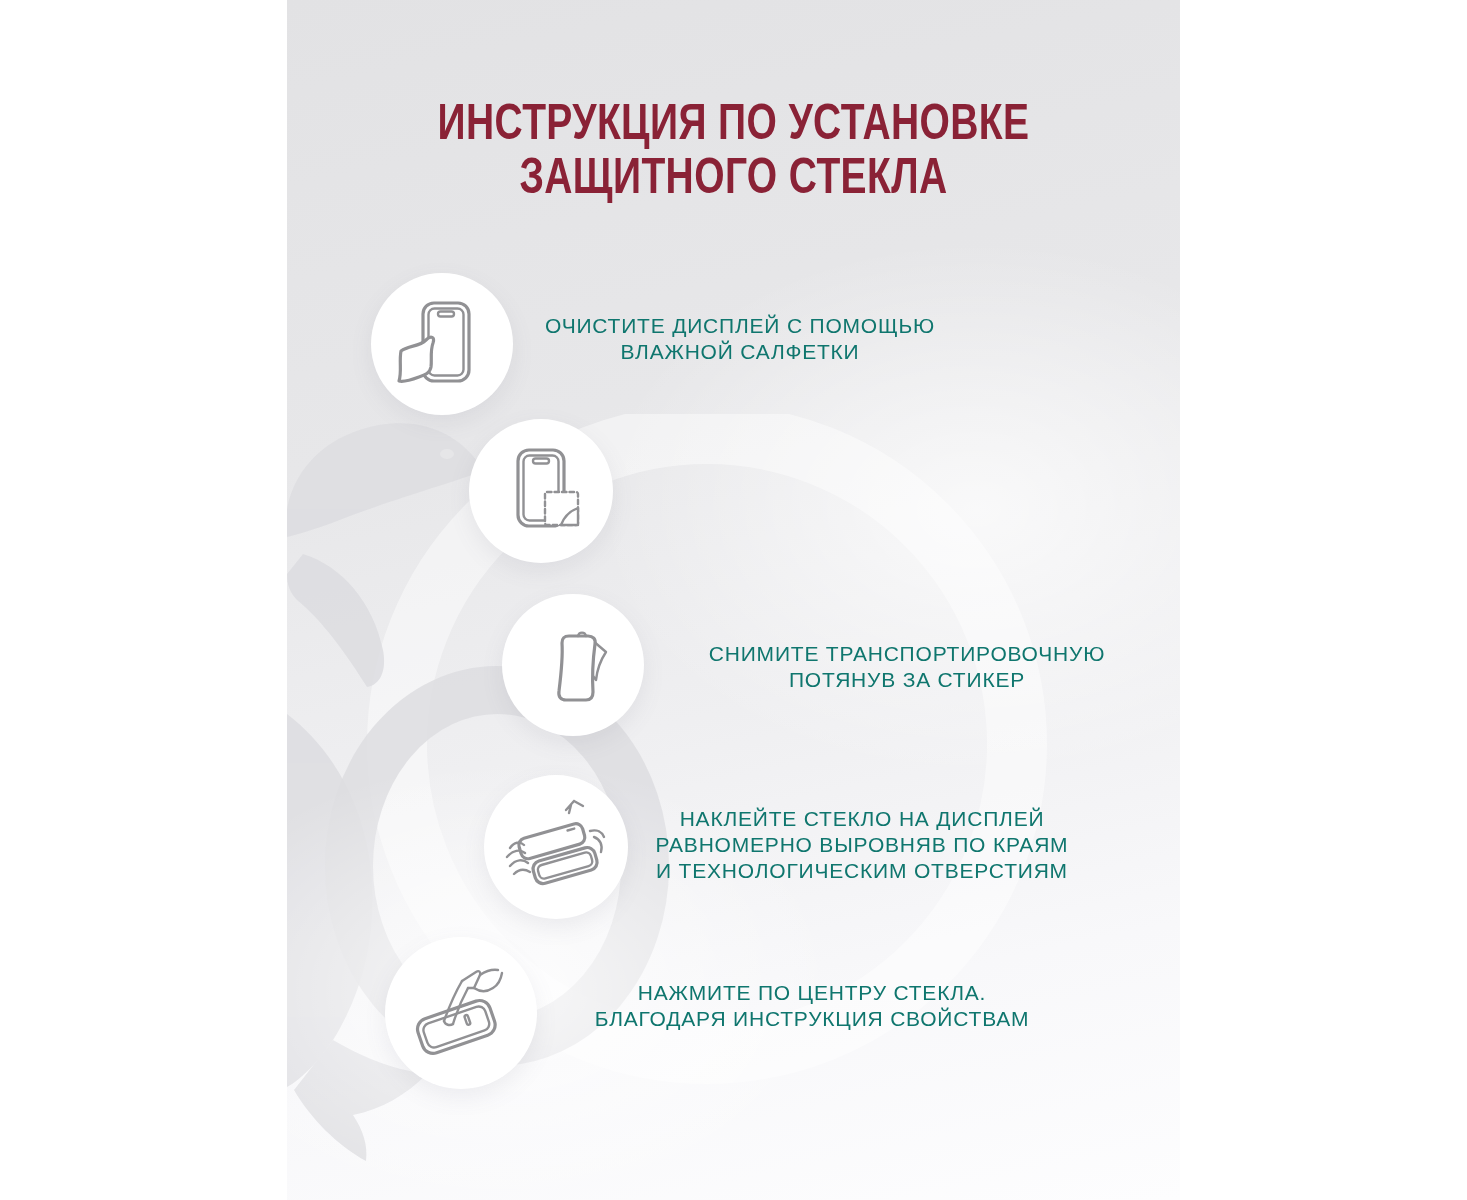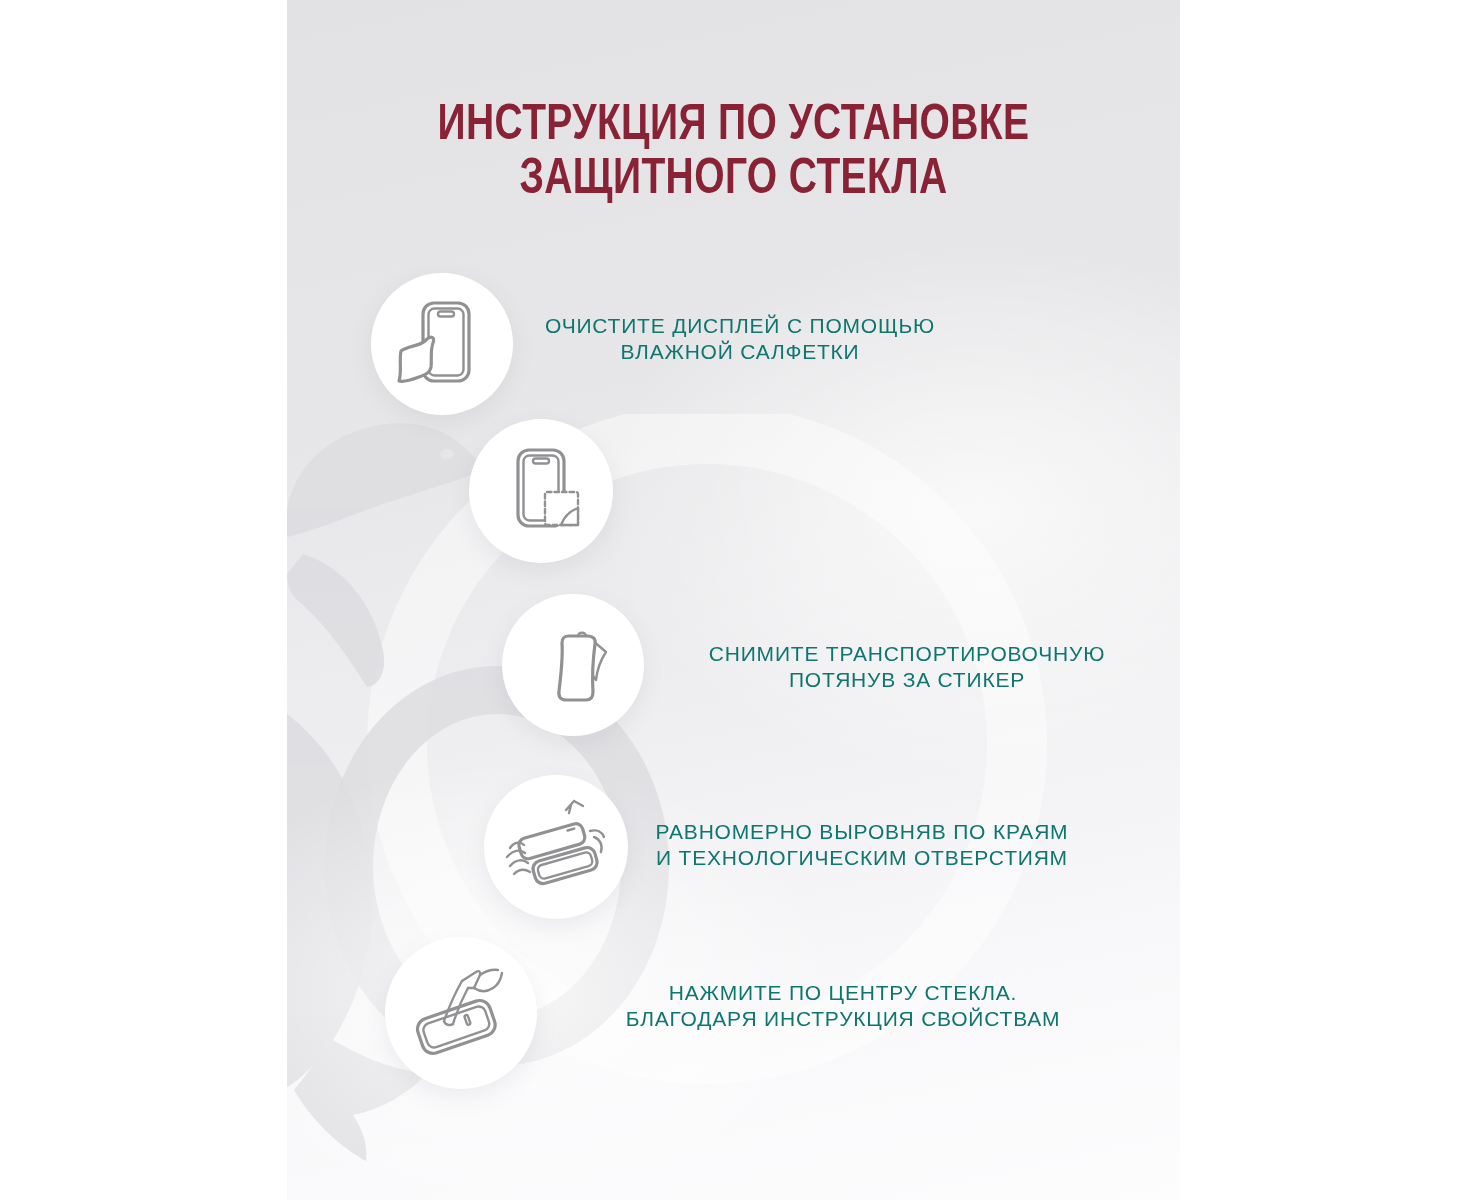--- a/index.html
+++ b/index.html
@@ -106,35 +106,36 @@
         <rect x="25" y="61" width="64" height="23" rx="8"></rect>
         <rect x="29.5" y="65.5" width="55" height="14" rx="5" class="thin"></rect>
       </g>
       <path class="thin" d="M 6,53 C 10,47 16,46 20,50 M 3,62 C 9,55 16,54 21,58
                M 6,71 C 12,64 19,64 24,68 M 10,79 C 15,74 21,74 26,77"></path>
       <path class="thin" d="M 90,42 C 96,44 99,50 97,57 M 86,36 C 93,34 98,37 100,42"></path>
       <path class="thin" d="M 62,15 L 70,6 M 70,6 L 79,11 M 67,10 L 65,18"></path>
     </svg>
   </div>
   <div class="step-text" style="left:862px;top:845px;">
+    <div>НАКЛЕЙТЕ СТЕКЛО НА ДИСПЛЕЙ</div>
     <div>РАВНОМЕРНО ВЫРОВНЯВ ПО КРАЯМ</div>
     <div>И ТЕХНОЛОГИЧЕСКИМ ОТВЕРСТИЯМ</div>
   </div>
 
   <div class="step-circle" style="left:385px;top:937px;width:152px;height:152px;">
     <svg class="icon" width="106" height="106" viewBox="0 0 106 106">
       <g transform="rotate(-19 48 66)">
         <rect x="10" y="49" width="76" height="36" rx="11"></rect>
         <rect x="15.5" y="54.5" width="65" height="25" rx="7" class="thin"></rect>
         <rect x="59" y="59" width="3.5" height="10" rx="1.7" class="thin"></rect>
       </g>
       <path d="M 36,61 C 41,47 47,33 54,21 M 45,64 C 49,51 54,39 60,28" class="thin"></path>
       <path d="M 36,61 C 37,65 42,66 45,64" class="thin"></path>
       <path d="M 54,21 L 68,12 C 71,10 73,12 72,15 L 66,28 L 60,28" class="thin"></path>
       <path d="M 72,15 C 78,11 84,9 90,10 M 66,28 C 72,32 79,32 85,28 C 90,25 93,19 94,13" class="thin"></path>
     </svg>
   </div>
-  <div class="step-text" style="left:843px;top:1006px;">
+  <div class="step-text" style="left:812px;top:1006px;">
     <div>НАЖМИТЕ ПО ЦЕНТРУ СТЕКЛА.</div>
     <div>БЛАГОДАРЯ ИНСТРУКЦИЯ СВОЙСТВАМ</div>
   </div>
 
 </div>
 
 </body></html>

